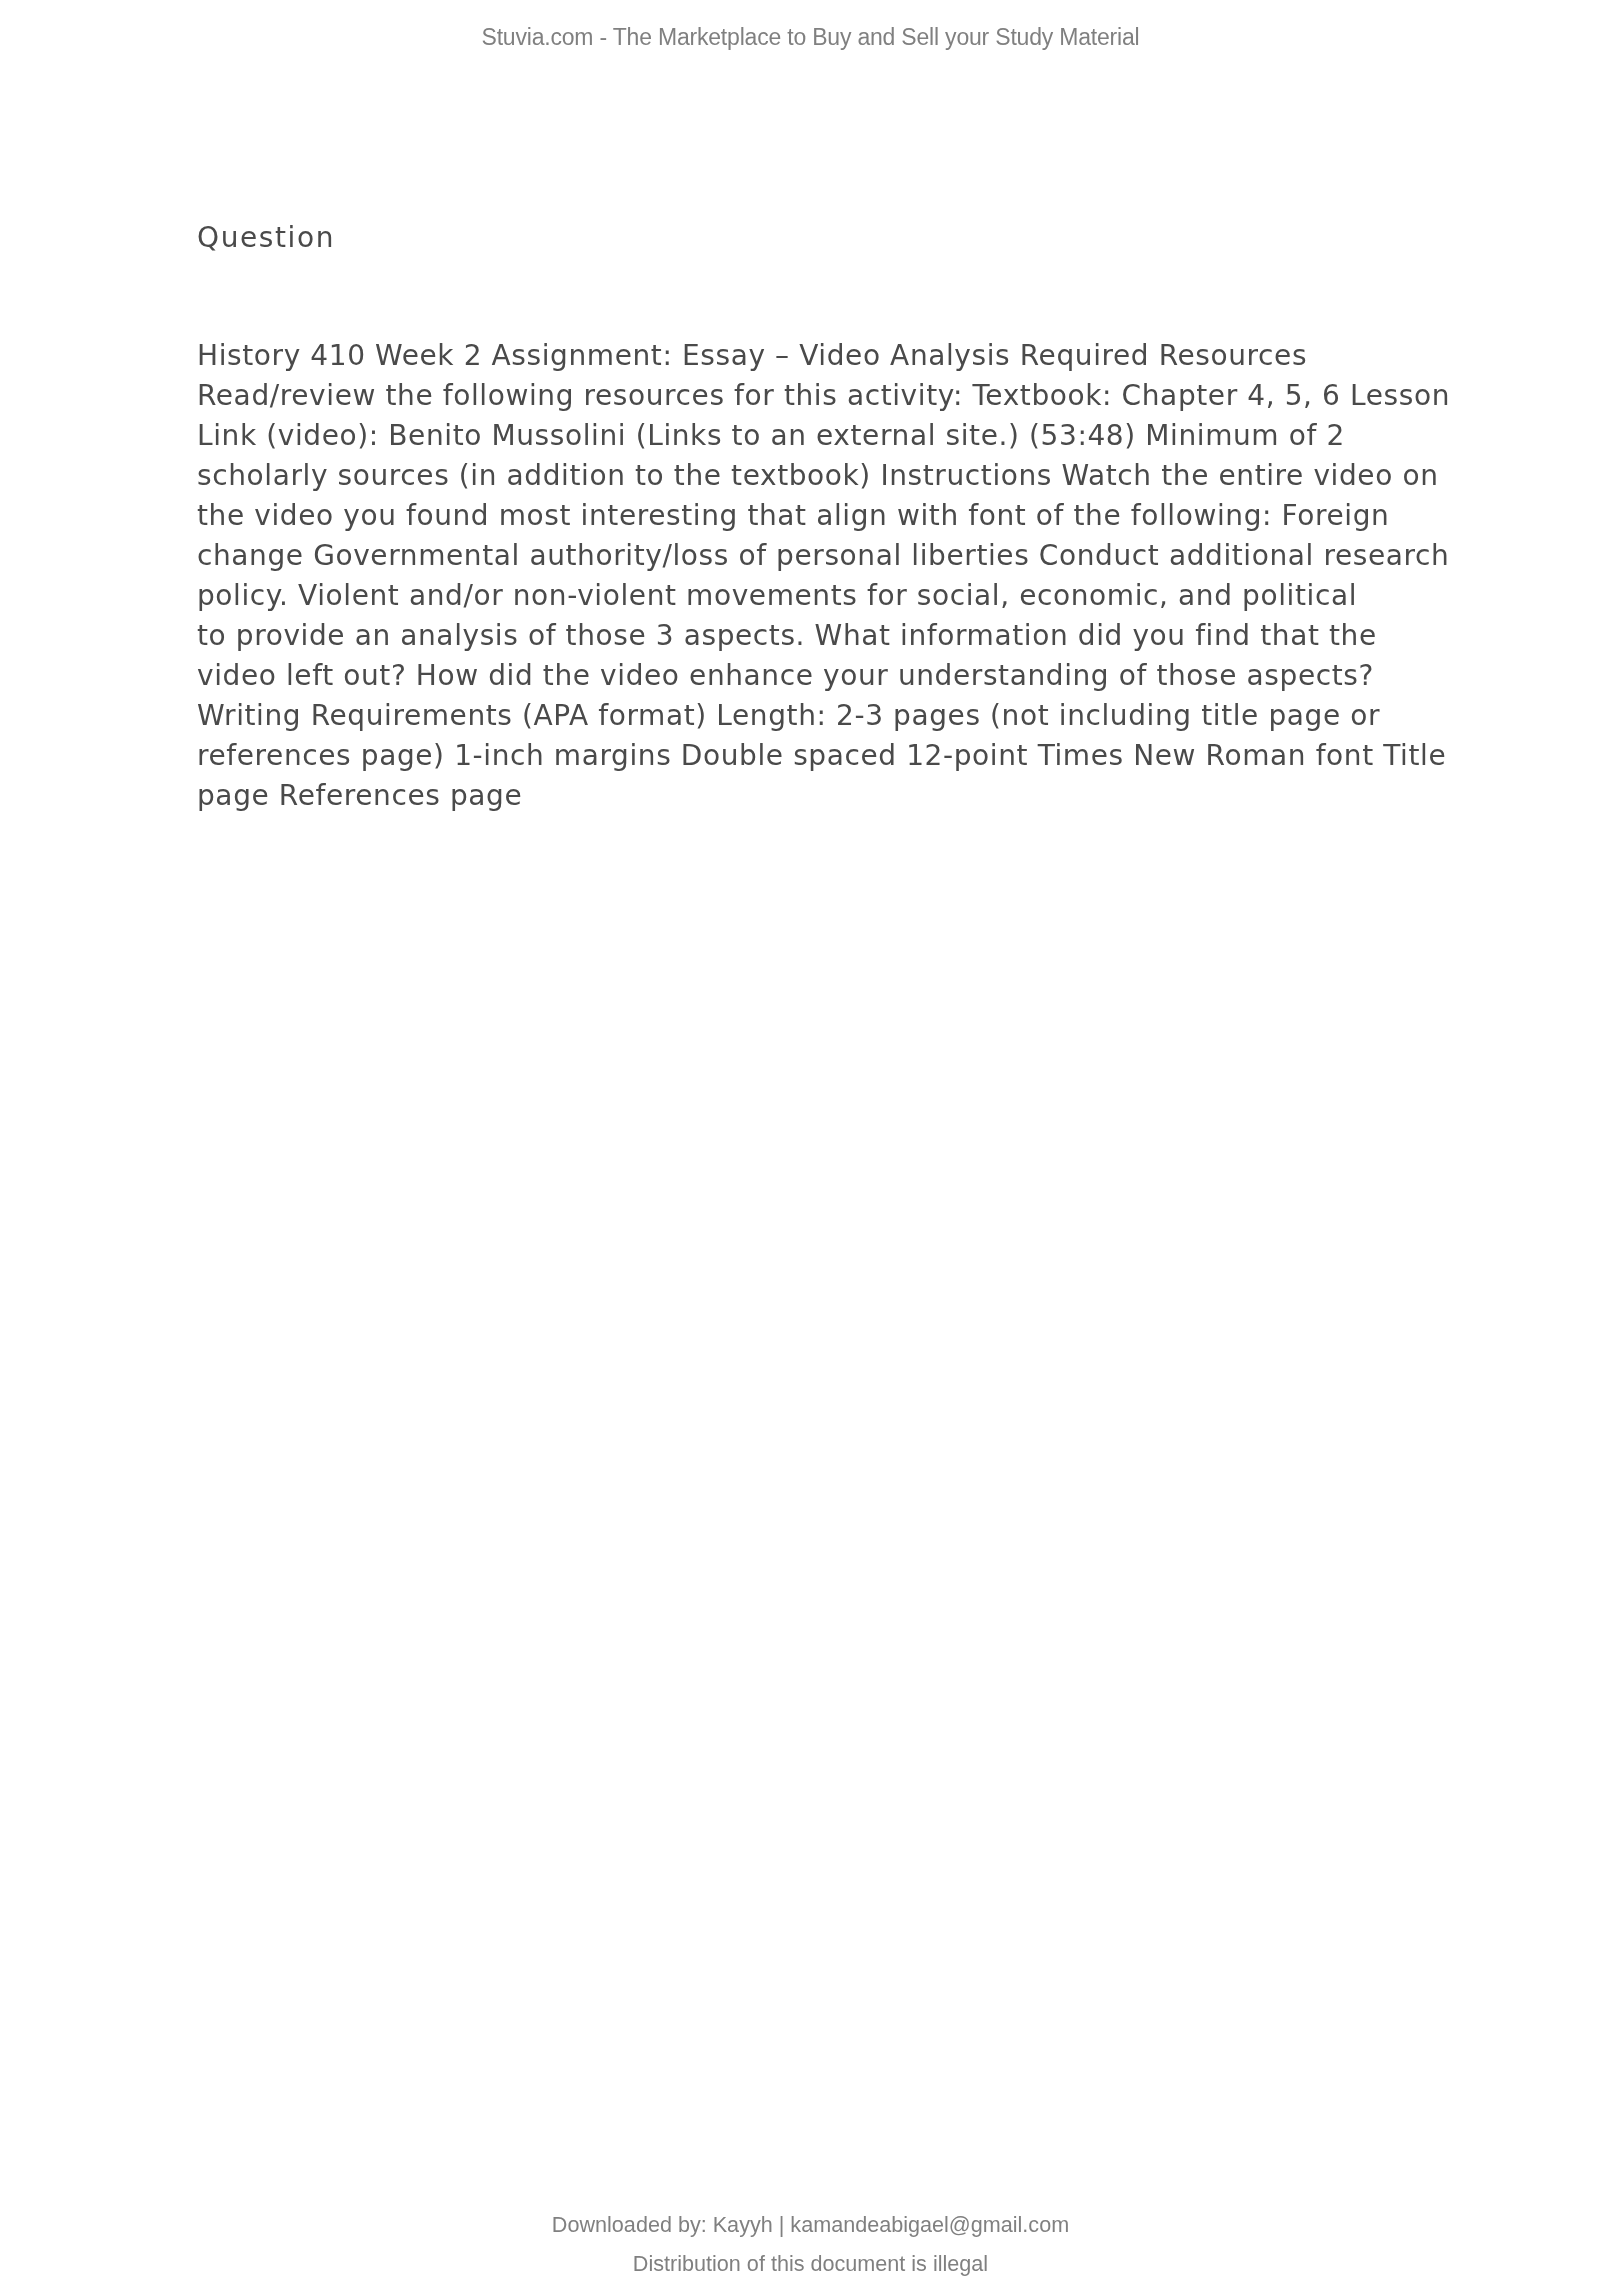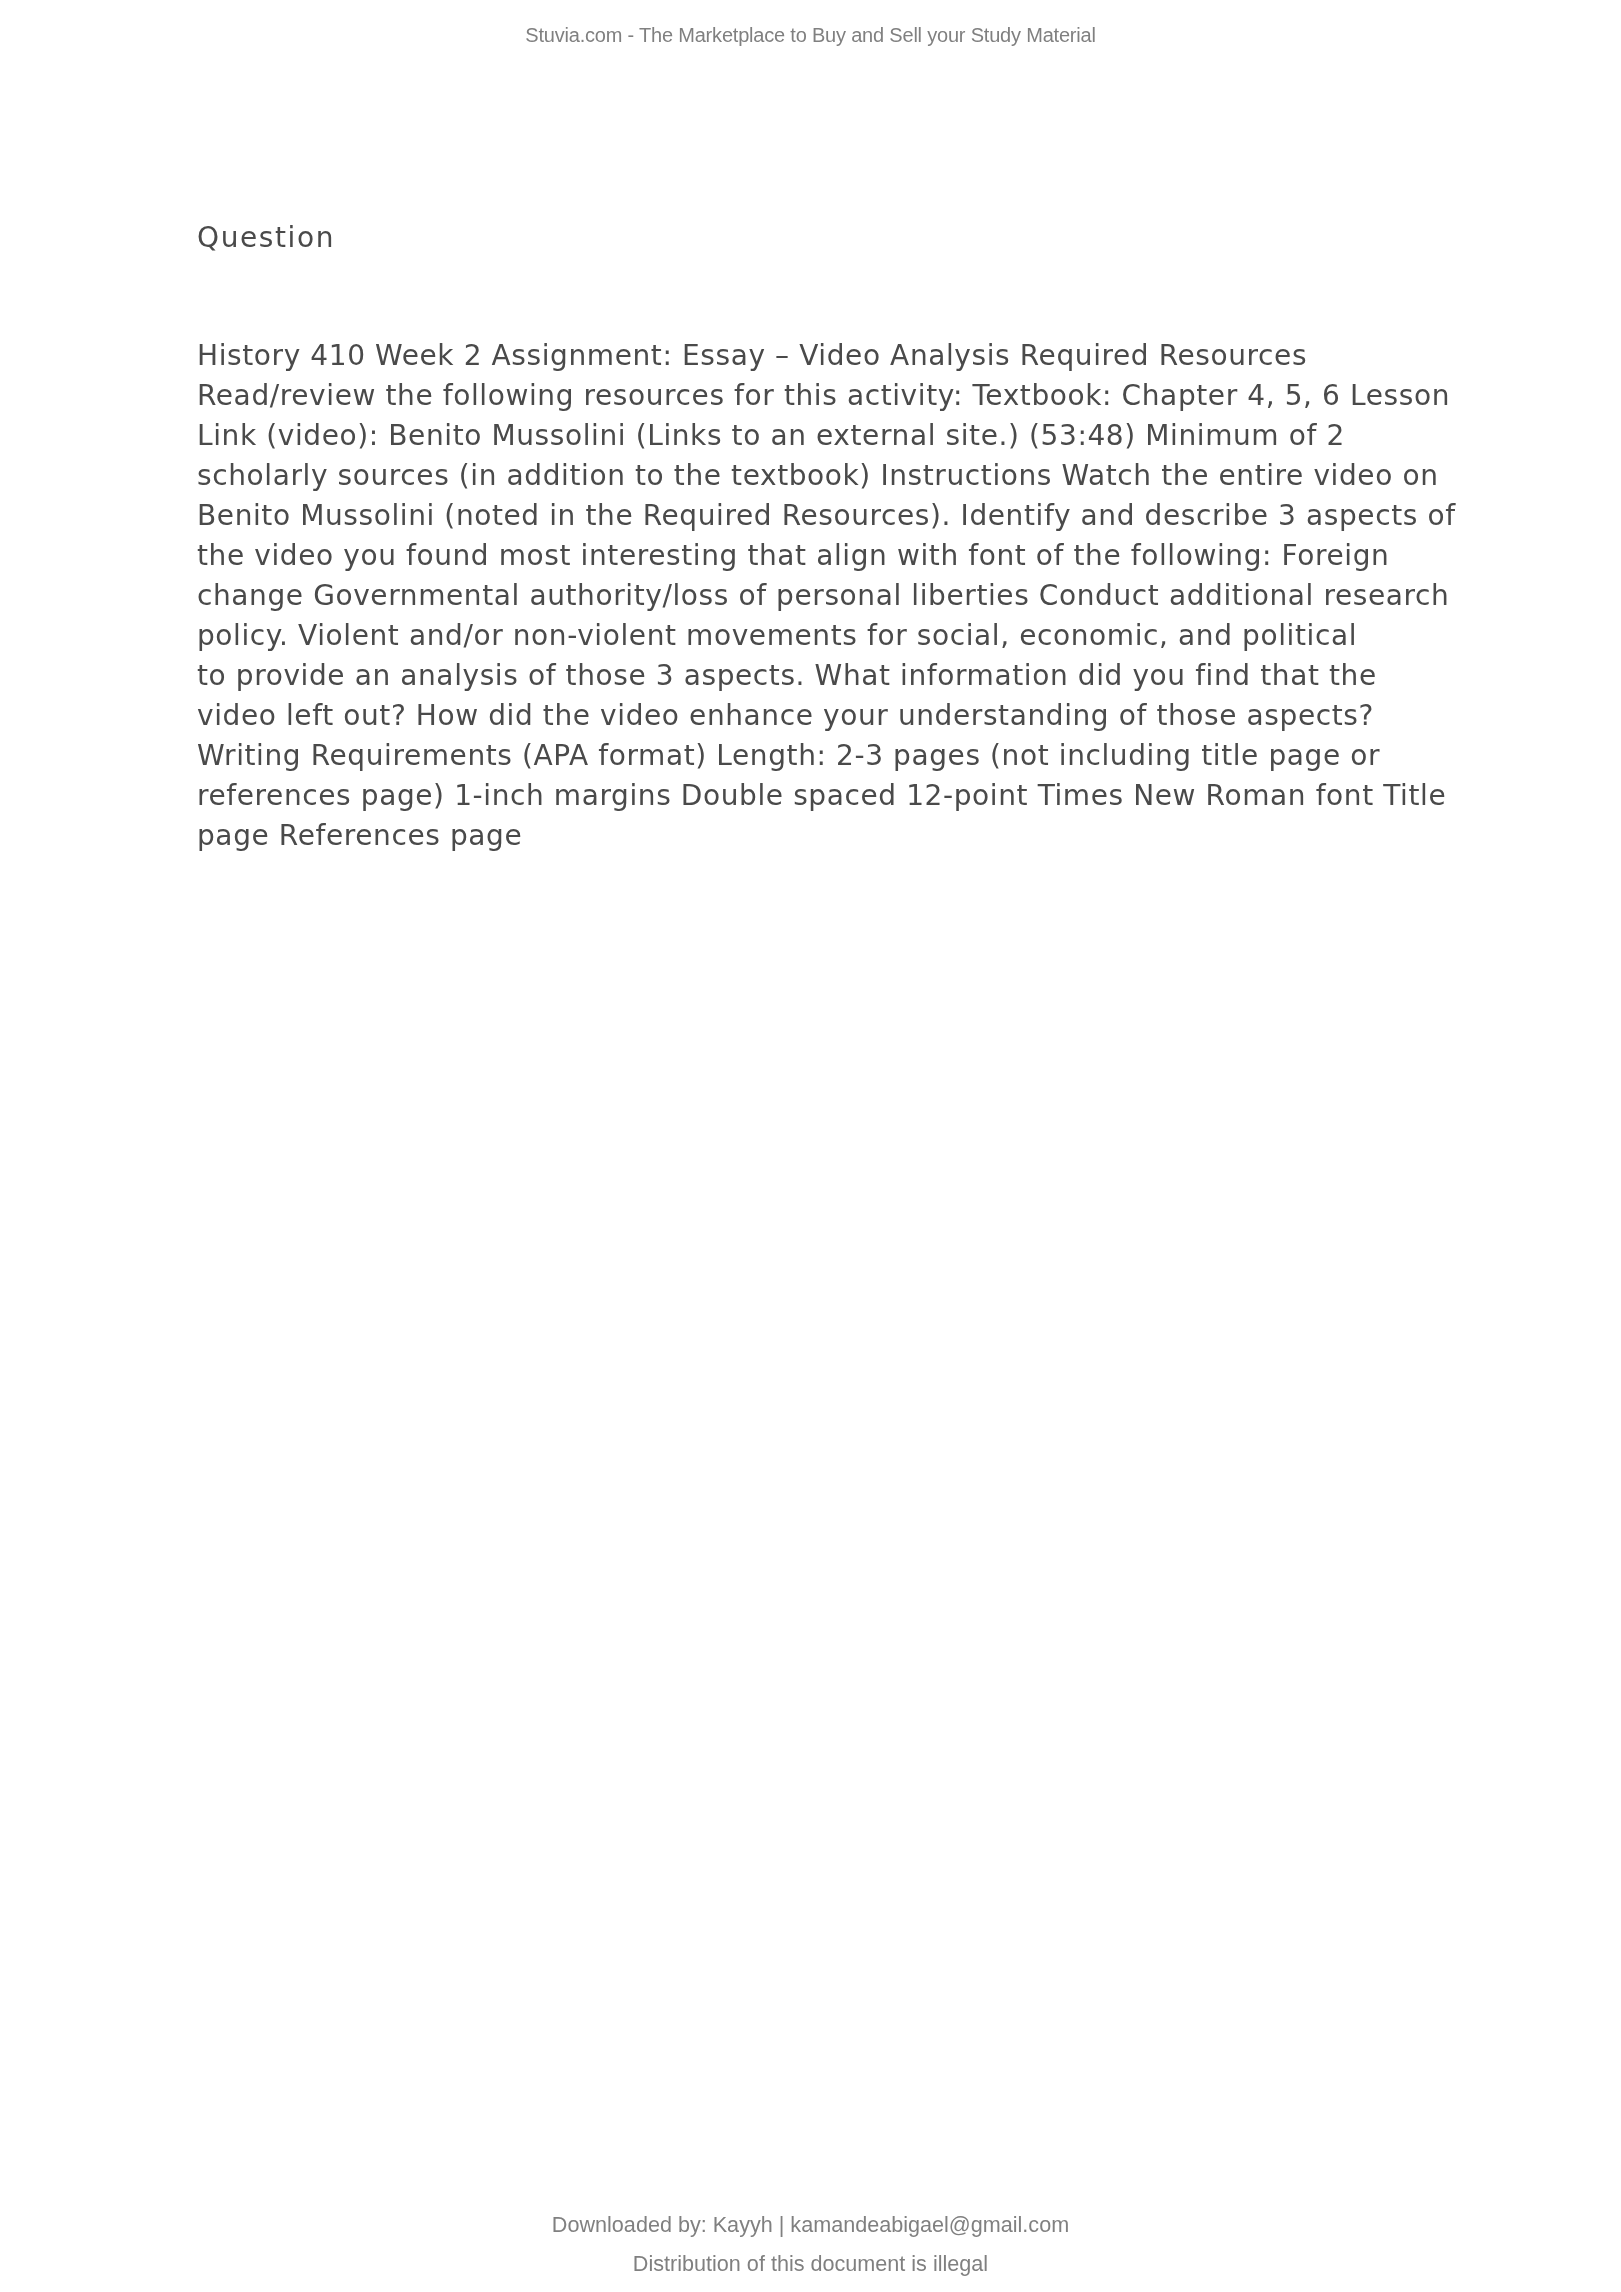--- a/index.html
+++ b/index.html
@@ -13,21 +13,21 @@
       position: relative;
       overflow: hidden;
     }
     .watermark-header {
       position: absolute;
       top: 23.5px;
       left: 0;
       width: 1621px;
       text-align: center;
       font-family: "Liberation Sans", sans-serif;
-      font-size: 20px;
+      font-size: 23px;
       color: #808080;
       letter-spacing: -0.2px;
     }
     .content {
       position: absolute;
       left: 197px;
       top: 192px;
       width: 1245px;
       font-family: "DejaVu Sans", sans-serif;
       color: #4a4a4a;
@@ -68,21 +68,20 @@
 
 <div class="watermark-header">Stuvia.com - The Marketplace to Buy and Sell your Study Material</div>
 
 <div class="content">
   <h2 class="question-heading">Question</h2>
   <p class="question-body">
     <span class="line">History 410 Week 2 Assignment: Essay – Video Analysis Required Resources</span>
     <span class="line">Read/review the following resources for this activity: Textbook: Chapter 4, 5, 6 Lesson</span>
     <span class="line">Link (video): Benito Mussolini (Links to an external site.) (53:48) Minimum of 2</span>
     <span class="line">scholarly sources (in addition to the textbook) Instructions Watch the entire video on</span>
-    <span class="line">Benito Mussolini (noted in the Required Resources). Identify and describe 3 aspects of</span>
     <span class="line">the video you found most interesting that align with font of the following: Foreign</span>
     <span class="line">change Governmental authority/loss of personal liberties Conduct additional research</span>
     <span class="line">policy. Violent and/or non-violent movements for social, economic, and political</span>
     <span class="line">to provide an analysis of those 3 aspects. What information did you find that the</span>
     <span class="line">video left out? How did the video enhance your understanding of those aspects?</span>
     <span class="line">Writing Requirements (APA format) Length: 2-3 pages (not including title page or</span>
     <span class="line">references page) 1-inch margins Double spaced 12-point Times New Roman font Title</span>
     <span class="line">page References page</span>
   </p>
 </div>

